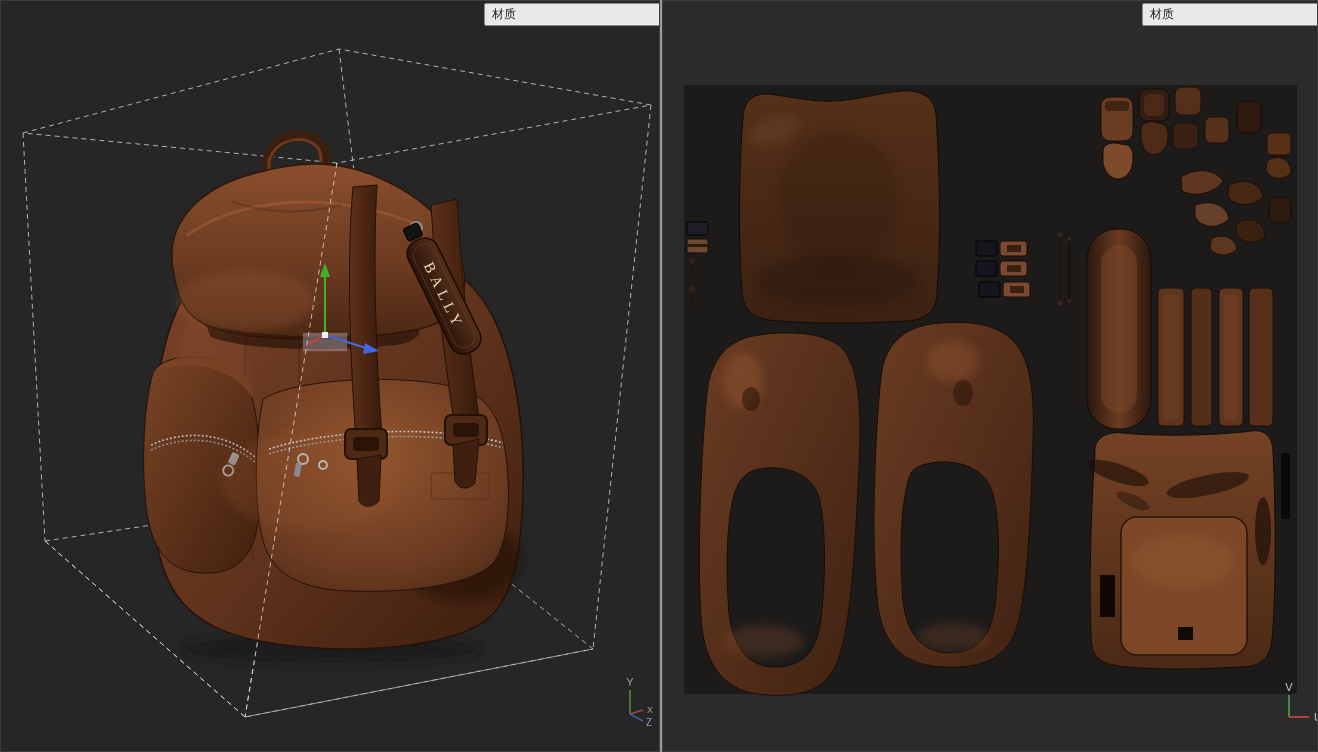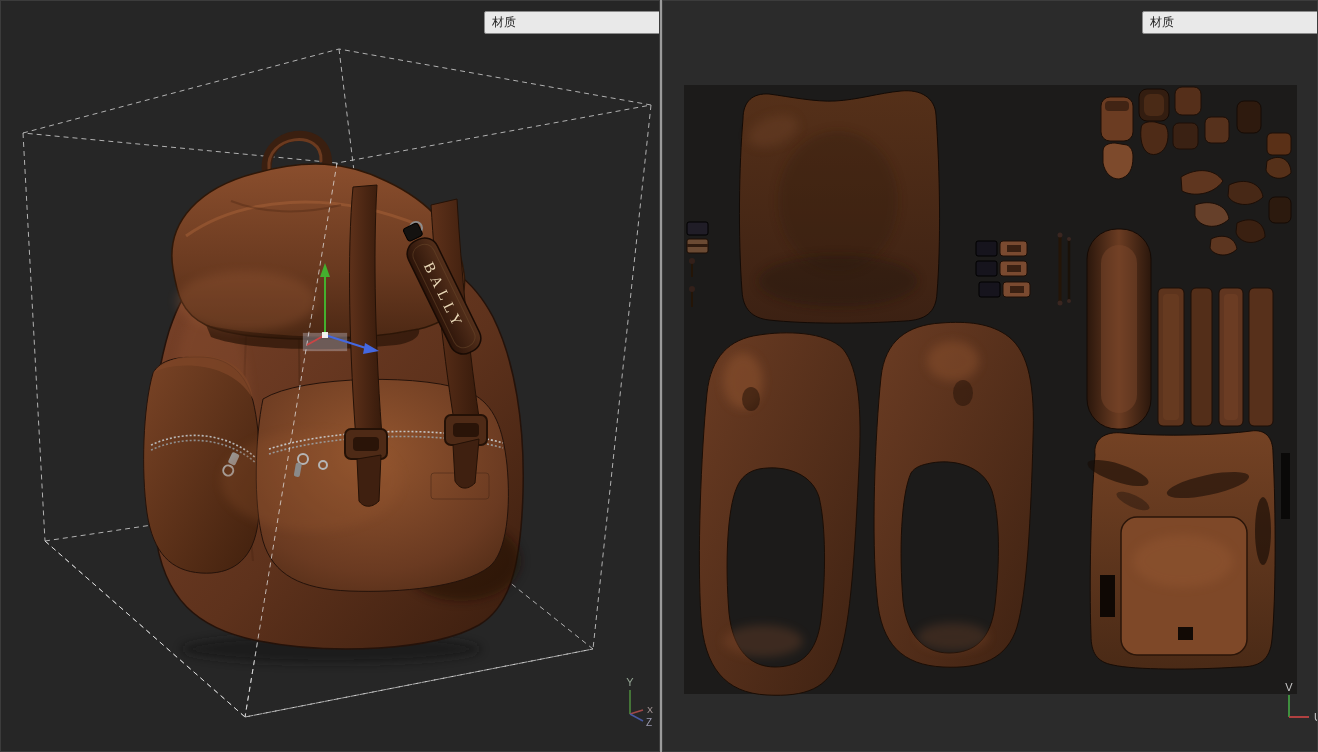--- a/index.html
+++ b/index.html
@@ -4,21 +4,21 @@
 <style>
   html,body{margin:0;padding:0;background:#1a1a1a;}
   body{width:1318px;height:752px;overflow:hidden;font-family:"Liberation Sans",sans-serif;}
   .app{display:flex;width:1318px;height:752px;}
   .viewport{position:relative;overflow:hidden;box-sizing:border-box;border:1px solid #3c3c3c;}
   .vp-left{width:660px;height:752px;background:#262626;}
   .vp-right{width:656px;height:752px;background:#2b2b2b;}
   .divider{width:2px;height:752px;background:#9b9b9b;}
   .vp-svg{position:absolute;left:0;top:0;}
   .dropdown{
-    position:absolute;top:10px;height:23px;width:193px;box-sizing:border-box;
+    position:absolute;top:2px;height:23px;width:193px;box-sizing:border-box;
     background:#e9e9e9;border:1px solid #8a8a8a;border-radius:2px;
     display:flex;align-items:center;justify-content:space-between;
     padding:0 7px;font-size:12px;color:#1f1f1f;cursor:default;
   }
   .dd-left{left:483px;}
   .dd-right{left:479px;}
   .chev{width:0;height:0;border-left:4px solid transparent;border-right:4px solid transparent;border-top:5px solid #333;}
   svg text{font-family:"Liberation Sans",sans-serif;}
   text.serif{font-family:"Liberation Serif",serif;}
 </style>

